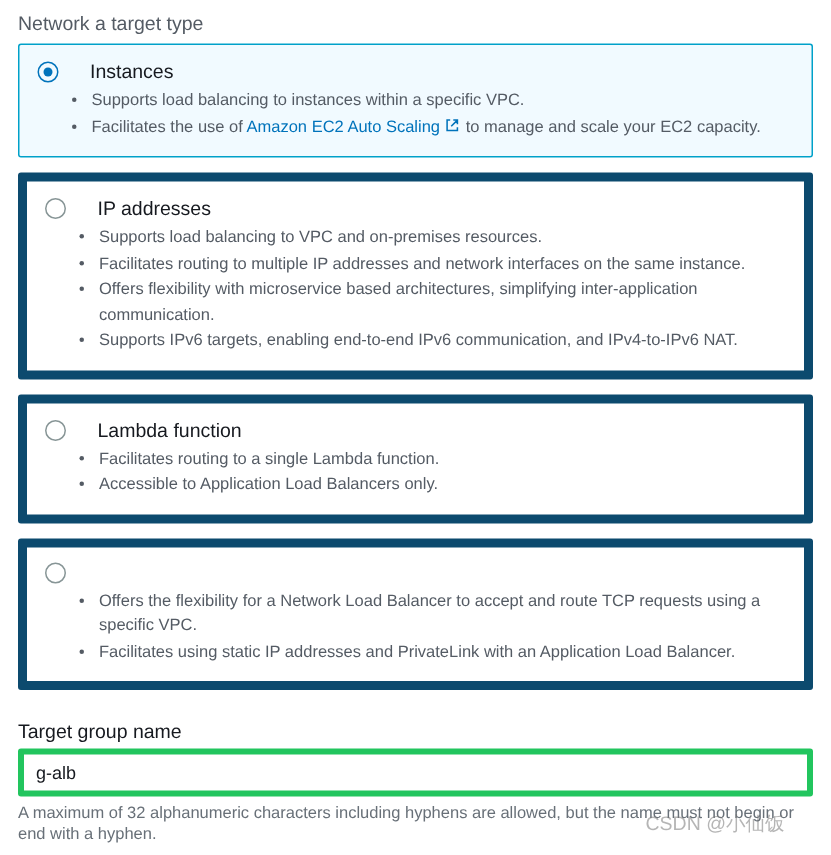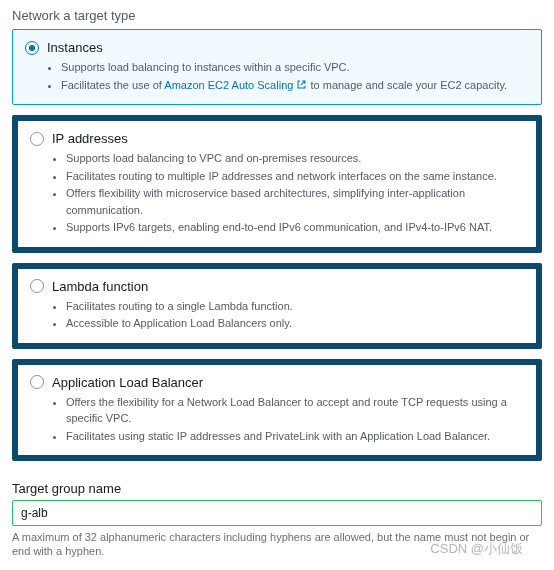--- a/index.html
+++ b/index.html
@@ -1,32 +1,32 @@
 <!DOCTYPE html>
 <html><head>
 <meta charset="utf-8">
 <style>
 * { box-sizing: border-box; margin: 0; padding: 0; }
 body { font-family: "Amazon Ember", "Helvetica Neue", Arial, sans-serif; font-size: 12px; color: #16191f; padding: 8px 12px; background: #fff; width: 554px; }
 .section-title { font-size: 13px; font-weight: 400; color: #545b64; margin-bottom: 6px; }
 .opt { border: 6px solid #0c4a6e; border-radius: 2px; padding: 10px 12px 10px 12px; margin-bottom: 10px; position: relative; }
 .opt.selected { border: 1px solid #00a1c9; background: #f1faff; }
-.opt-header { display: flex; align-items: center; gap: 8px; margin-bottom: 4px; }
+.opt-header { display: flex; align-items: flex-end; gap: 21px; margin-bottom: 4px; }
 .radio { width: 14px; height: 14px; border-radius: 50%; border: 1px solid #879596; flex-shrink: 0; position: relative; }
 .radio.checked { border-color: #0073bb; }
 .radio.checked::after { content: ''; position: absolute; width: 6px; height: 6px; background: #0073bb; border-radius: 50%; top: 3px; left: 3px; }
 .opt-label { font-size: 13px; font-weight: 400; color: #16191f; }
 .opt ul { list-style: disc; padding-left: 36px; color: #545b64; font-size: 11px; line-height: 1.5; }
 .opt ul li { margin-bottom: 1px; }
 a.link { color: #0073bb; text-decoration: none; }
 .ext-icon { display: inline-block; width: 11px; height: 11px; vertical-align: -1px; }
 .field-label { font-size: 13px; font-weight: 400; color: #16191f; margin-top: 20px; margin-bottom: 4px; }
 .field-label.small { font-size: 13px; }
 .helper { font-size: 11px; color: #687078; margin-top: 4px; line-height: 1.3; }
-.input-text { width: 100%; border: 1px solid #22c55e; border-radius: 2px; padding: 5px 8px; font-size: 12px; color: #16191f; }
+.input-text { width: 100%; border: 4px solid #22c55e; border-radius: 2px; padding: 5px 8px; font-size: 12px; color: #16191f; }
 .row { display: flex; gap: 14px; align-items: flex-end; margin-top: 6px; }
 .col { display: flex; flex-direction: column; }
 .select-wrap { display: flex; align-items: center; border: 1px solid #aab7b8; border-radius: 2px; padding: 5px 6px; font-size: 12px; width: 80px; justify-content: space-between; }
 .caret { width: 0; height: 0; border-left: 4px solid transparent; border-right: 4px solid transparent; border-top: 5px solid #545b64; }
 .port-wrap { display: flex; align-items: center; gap: 6px; }
 .colon { color: #545b64; }
 .port-input { width: 120px; border: 1px solid #aab7b8; border-radius: 2px; padding: 5px 8px; font-size: 12px; }
 .watermark { position: fixed; right: 31px; bottom: 12px; font-size: 13px; color: rgba(120,120,120,0.55); font-family: sans-serif; }
 </style>
 </head>
@@ -75,21 +75,20 @@
   <ul>
     <li>Facilitates routing to a single Lambda function.</li>
     <li>Accessible to Application Load Balancers only.</li>
   </ul>
 </div>
 
 
 <div class="opt">
   <div class="opt-header">
     <span class="radio"></span>
-    <span class="opt-label">Application Load Balancer</span>
   </div>
   <ul>
     <li>Offers the flexibility for a Network Load Balancer to accept and route TCP requests using a specific VPC.</li>
     <li>Facilitates using static IP addresses and PrivateLink with an Application Load Balancer.</li>
   </ul>
 </div>
 
 
 <div class="field-label">Target group name</div>
 <input class="input-text" value="g-alb" style="">

